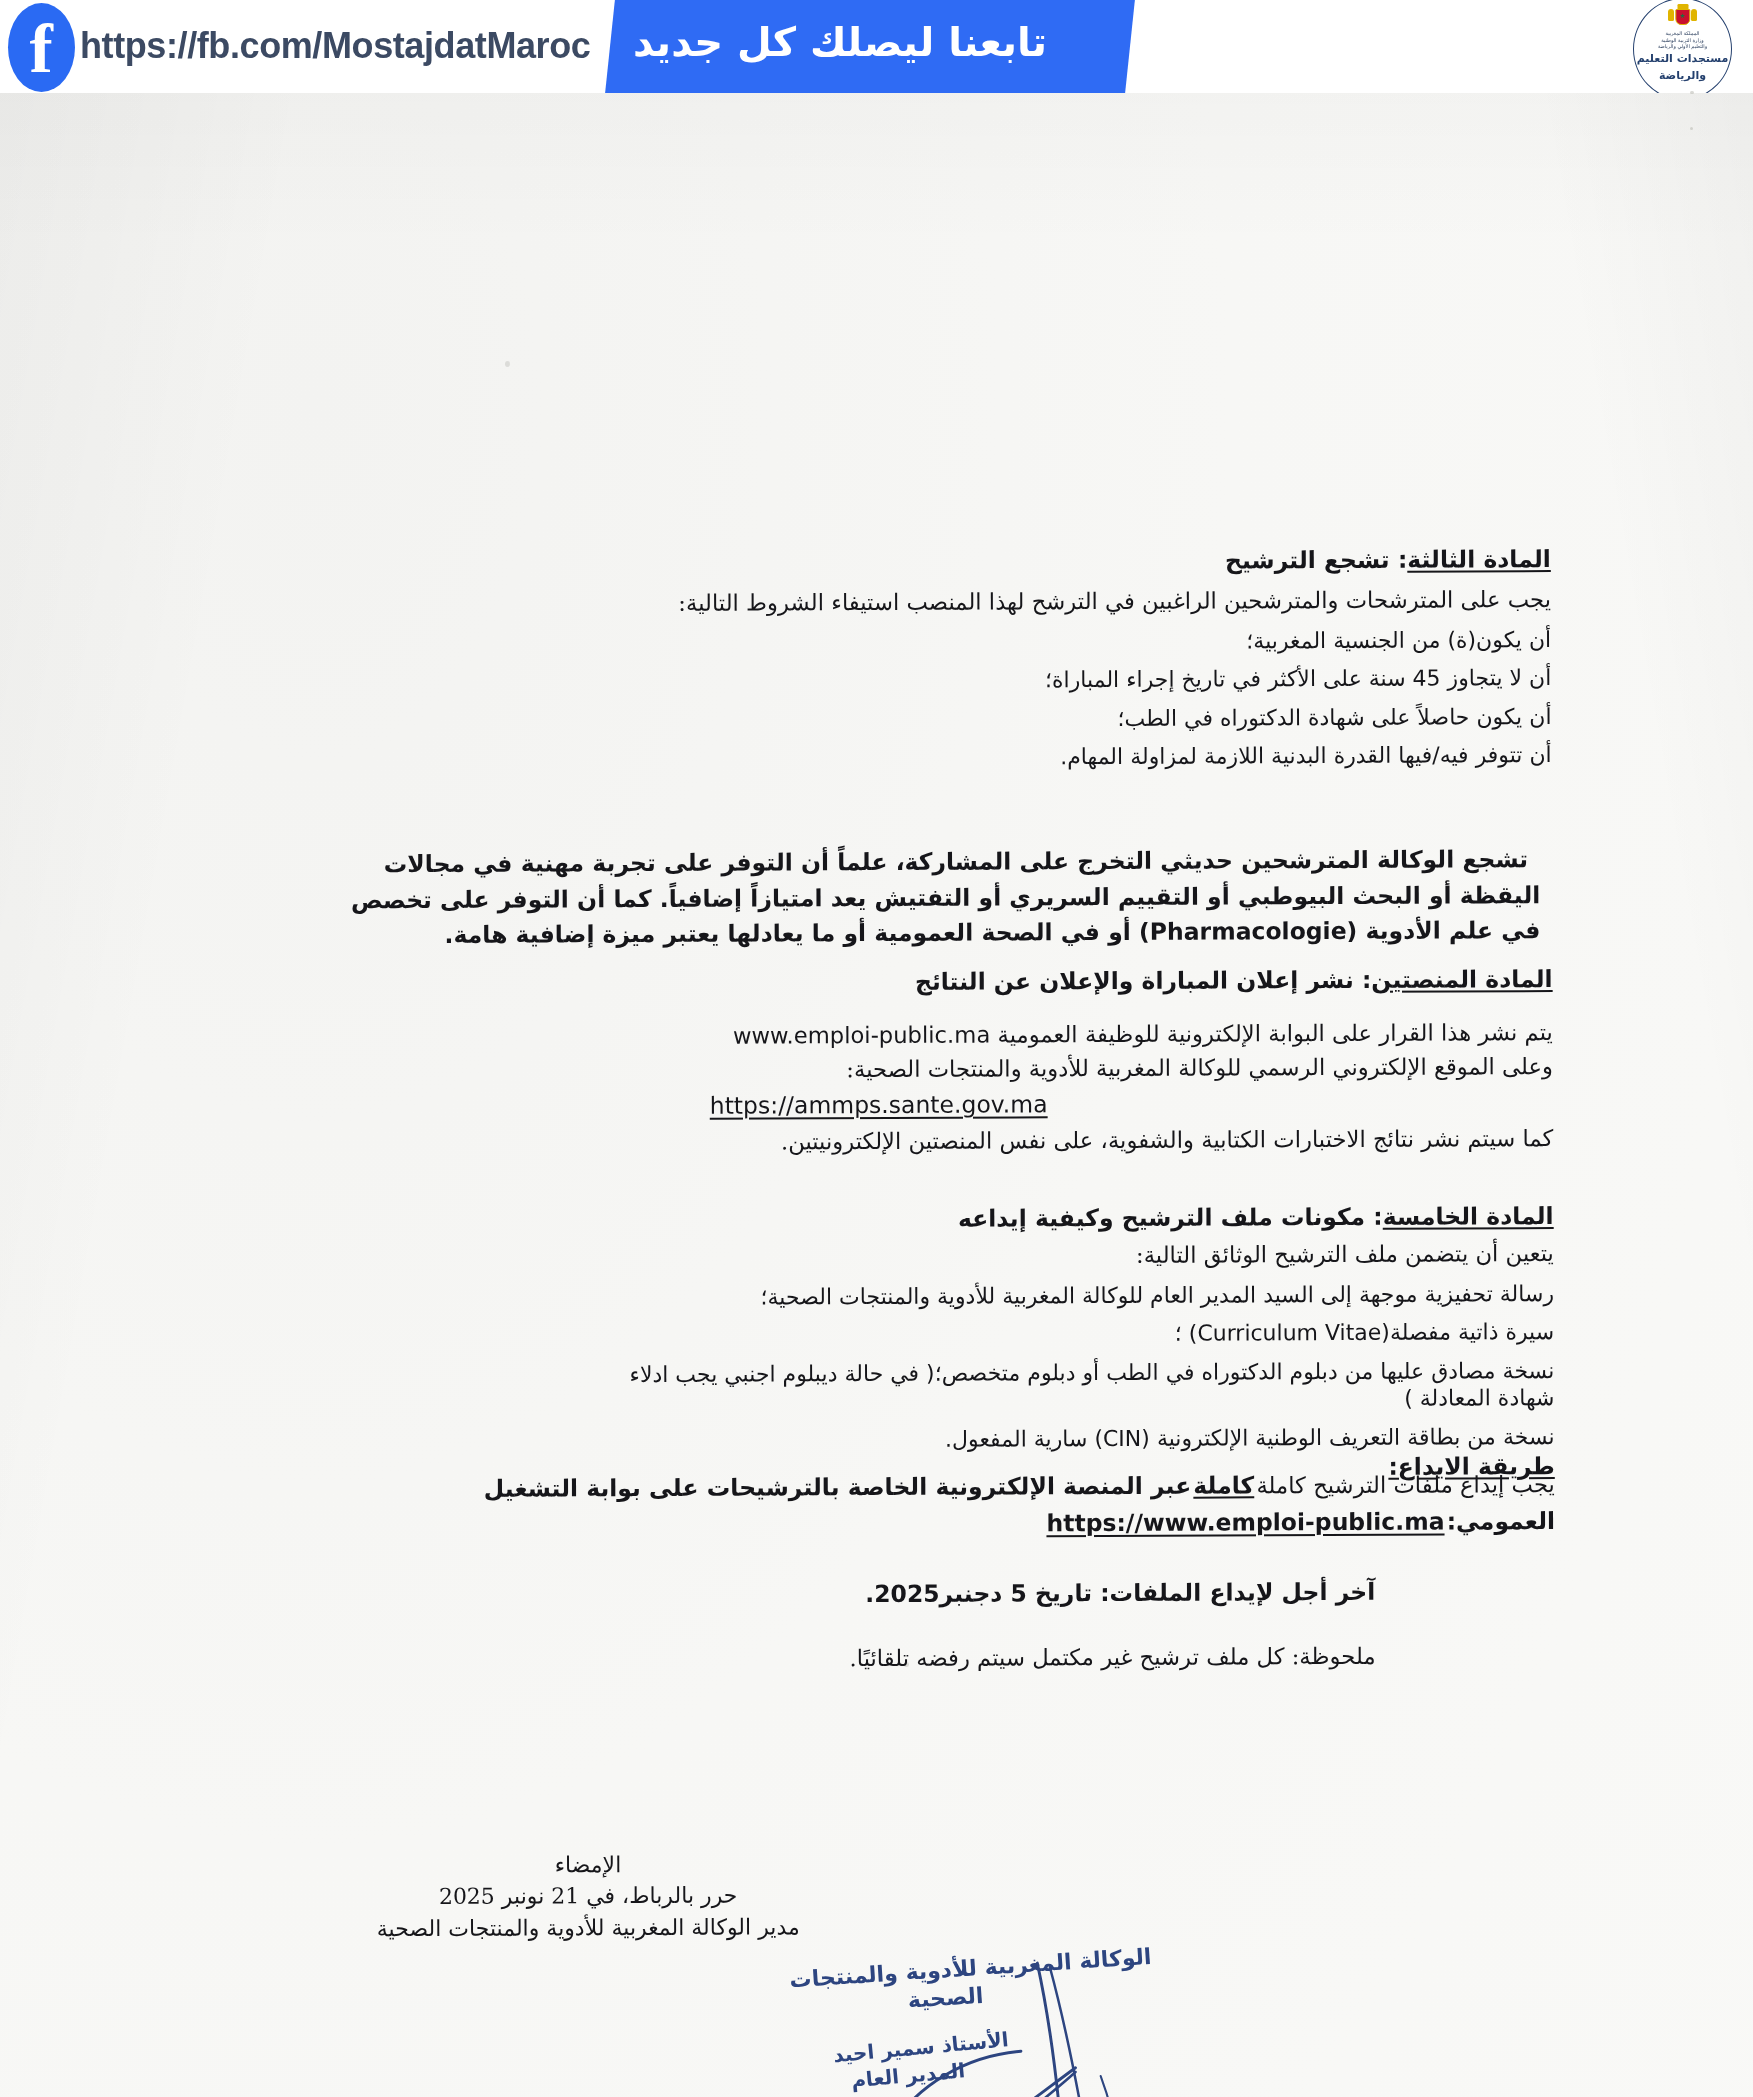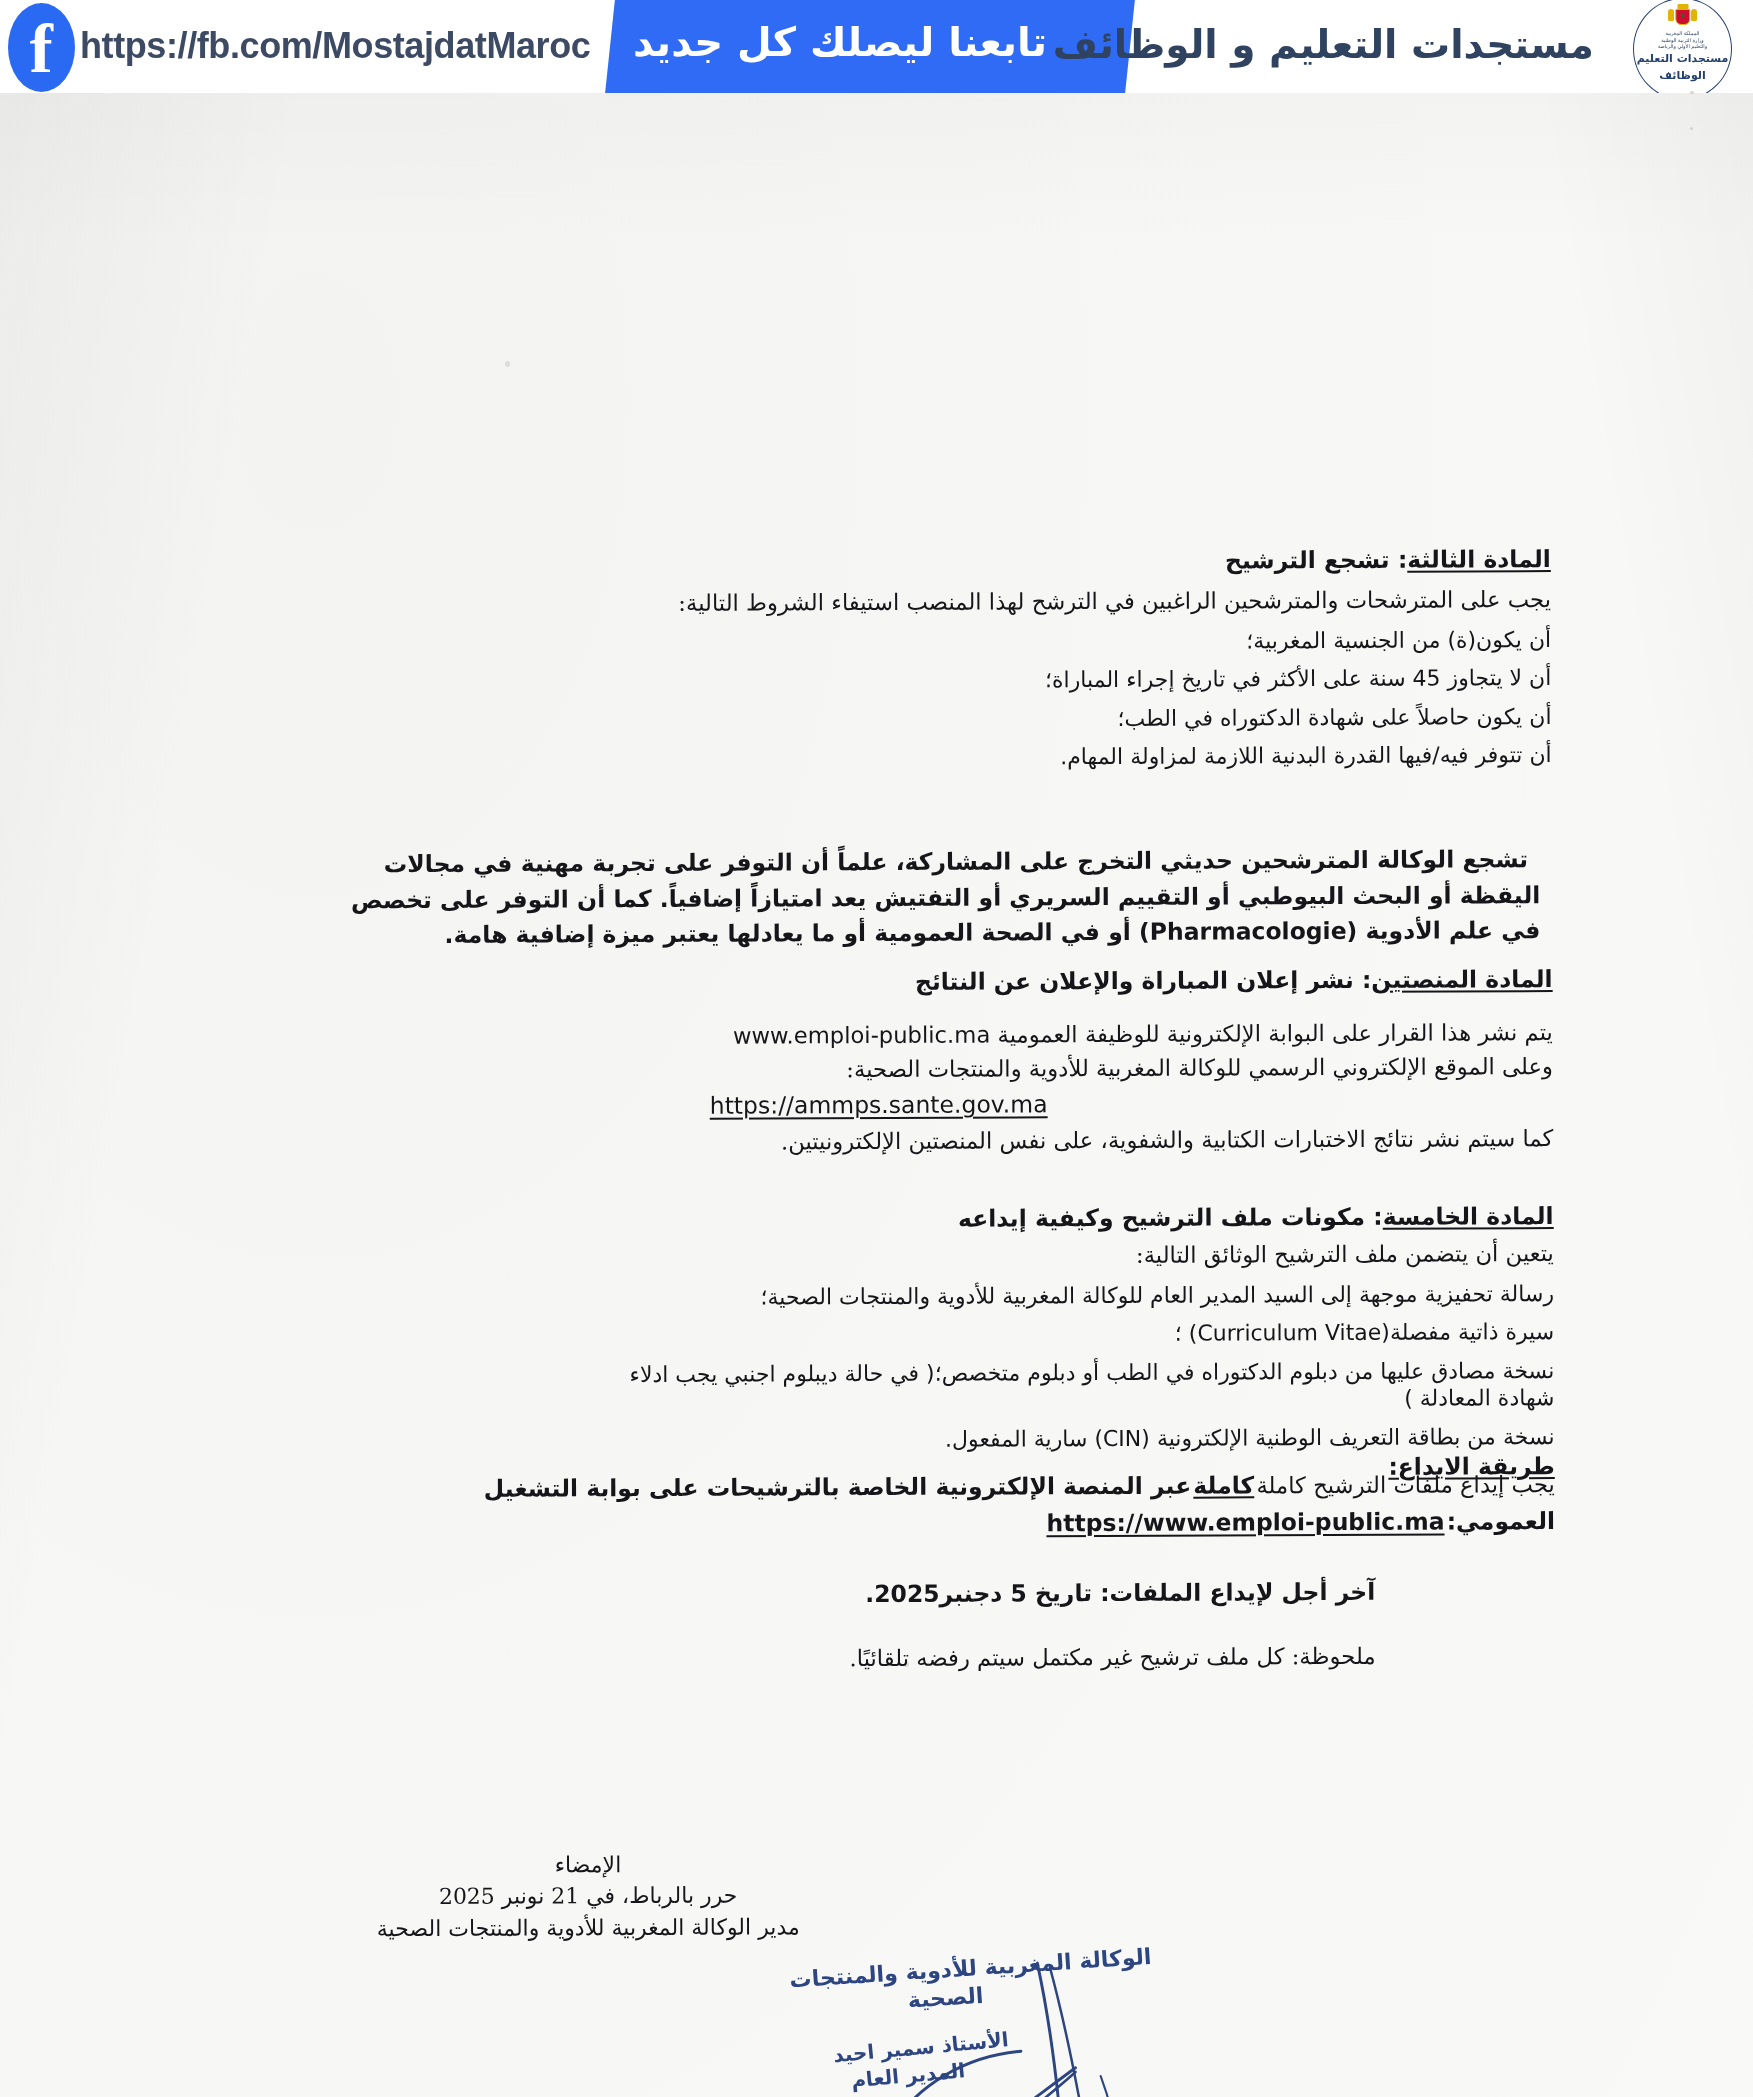--- a/index.html
+++ b/index.html
@@ -175,35 +175,34 @@
   <div id="banner-blue-slab"></div>
 
   <div id="fb-icon">
     <span class="f-glyph">f</span>
   </div>
 
   <div id="fb-url">https://fb.com/MostajdatMaroc</div>
 
   <div id="banner-cta">تابعنا ليصلك كل جديد</div>
 
-  <div id="banner-brand">مستجدات التعليم و الوظائف</div>
 
   <div id="brand-logo">
     <div class="crest">
       <div class="lion-l"></div>
       <div class="lion-r"></div>
       <div class="crown"></div>
       <div class="shield"></div>
       <div class="star">★</div>
     </div>
     <div class="min1">المملكة المغربية</div>
     <div class="min2">وزارة التربية الوطنية</div>
     <div class="min3">والتعليم الأولي والرياضة</div>
     <div class="big1">مستجدات التعليم</div>
-    <div class="big2">الوظائف</div>
+    <div class="big2">والرياضة</div>
   </div>
 </div>
 
 <div id="page">
 
   <span class="speck" style="left:1690px;top:-2.5px;width:3.8px;height:3.8px;"></span>
   <span class="speck" style="left:1690px;top:34px;width:3.4px;height:3.4px;"></span>
   <span class="speck" style="left:505px;top:268px;width:5px;height:5.9px;opacity:.4;"></span>
   <span class="speck" style="left:904px;top:1569px;width:4.6px;height:4.6px;opacity:.45;"></span>
 

